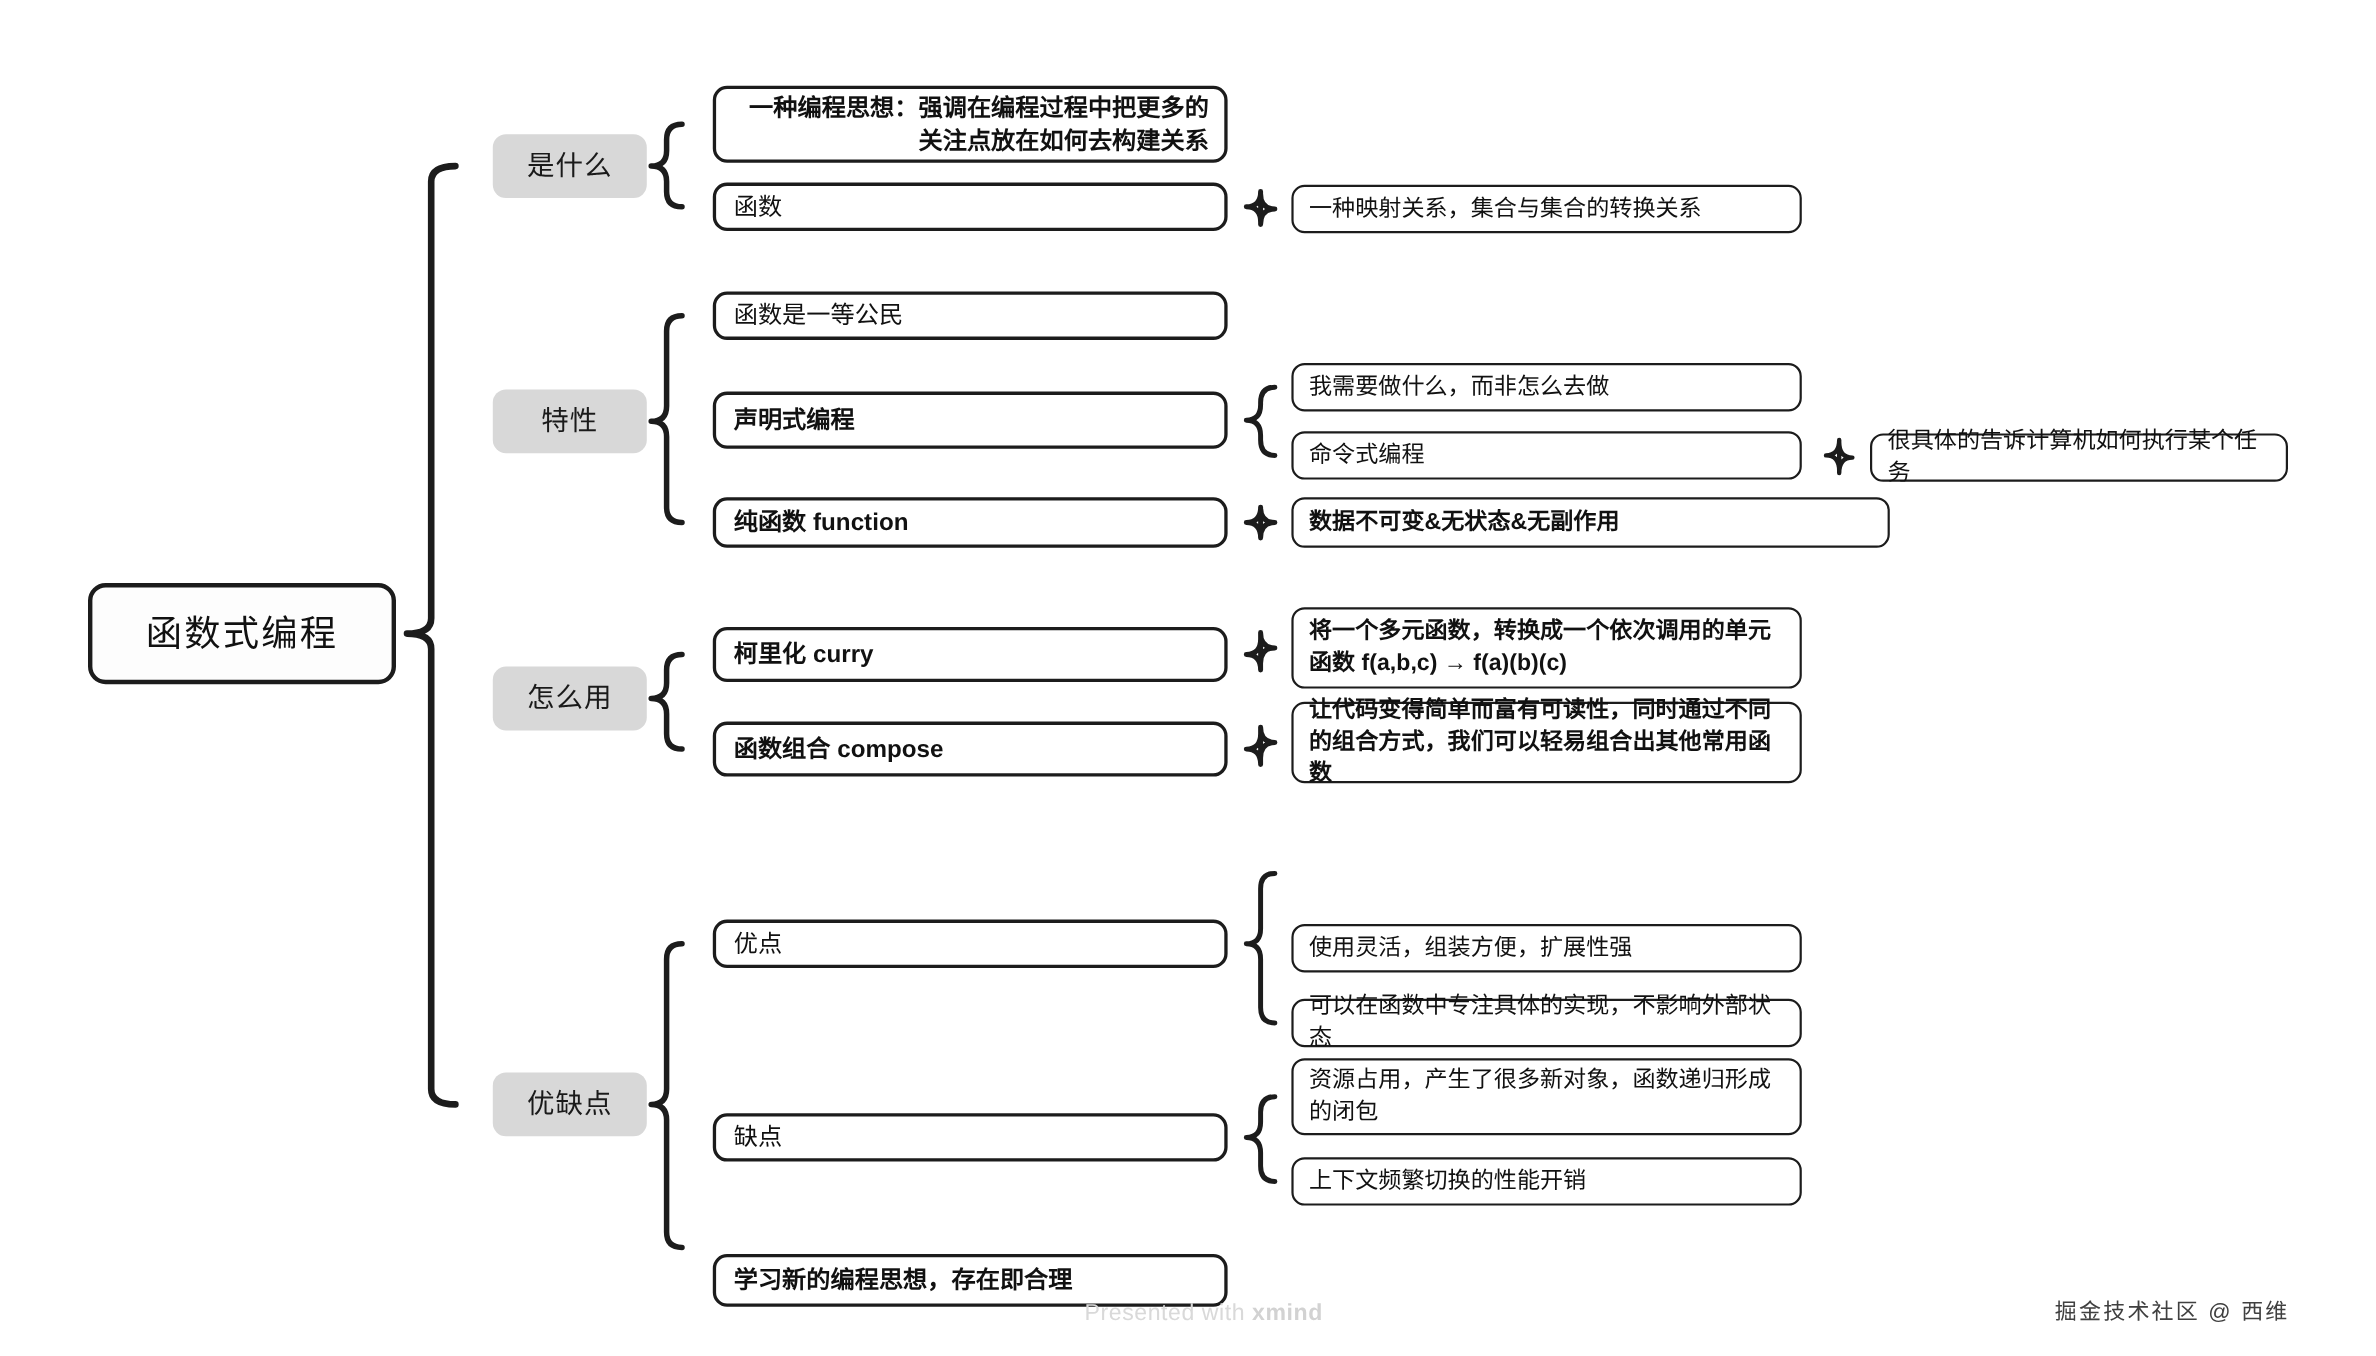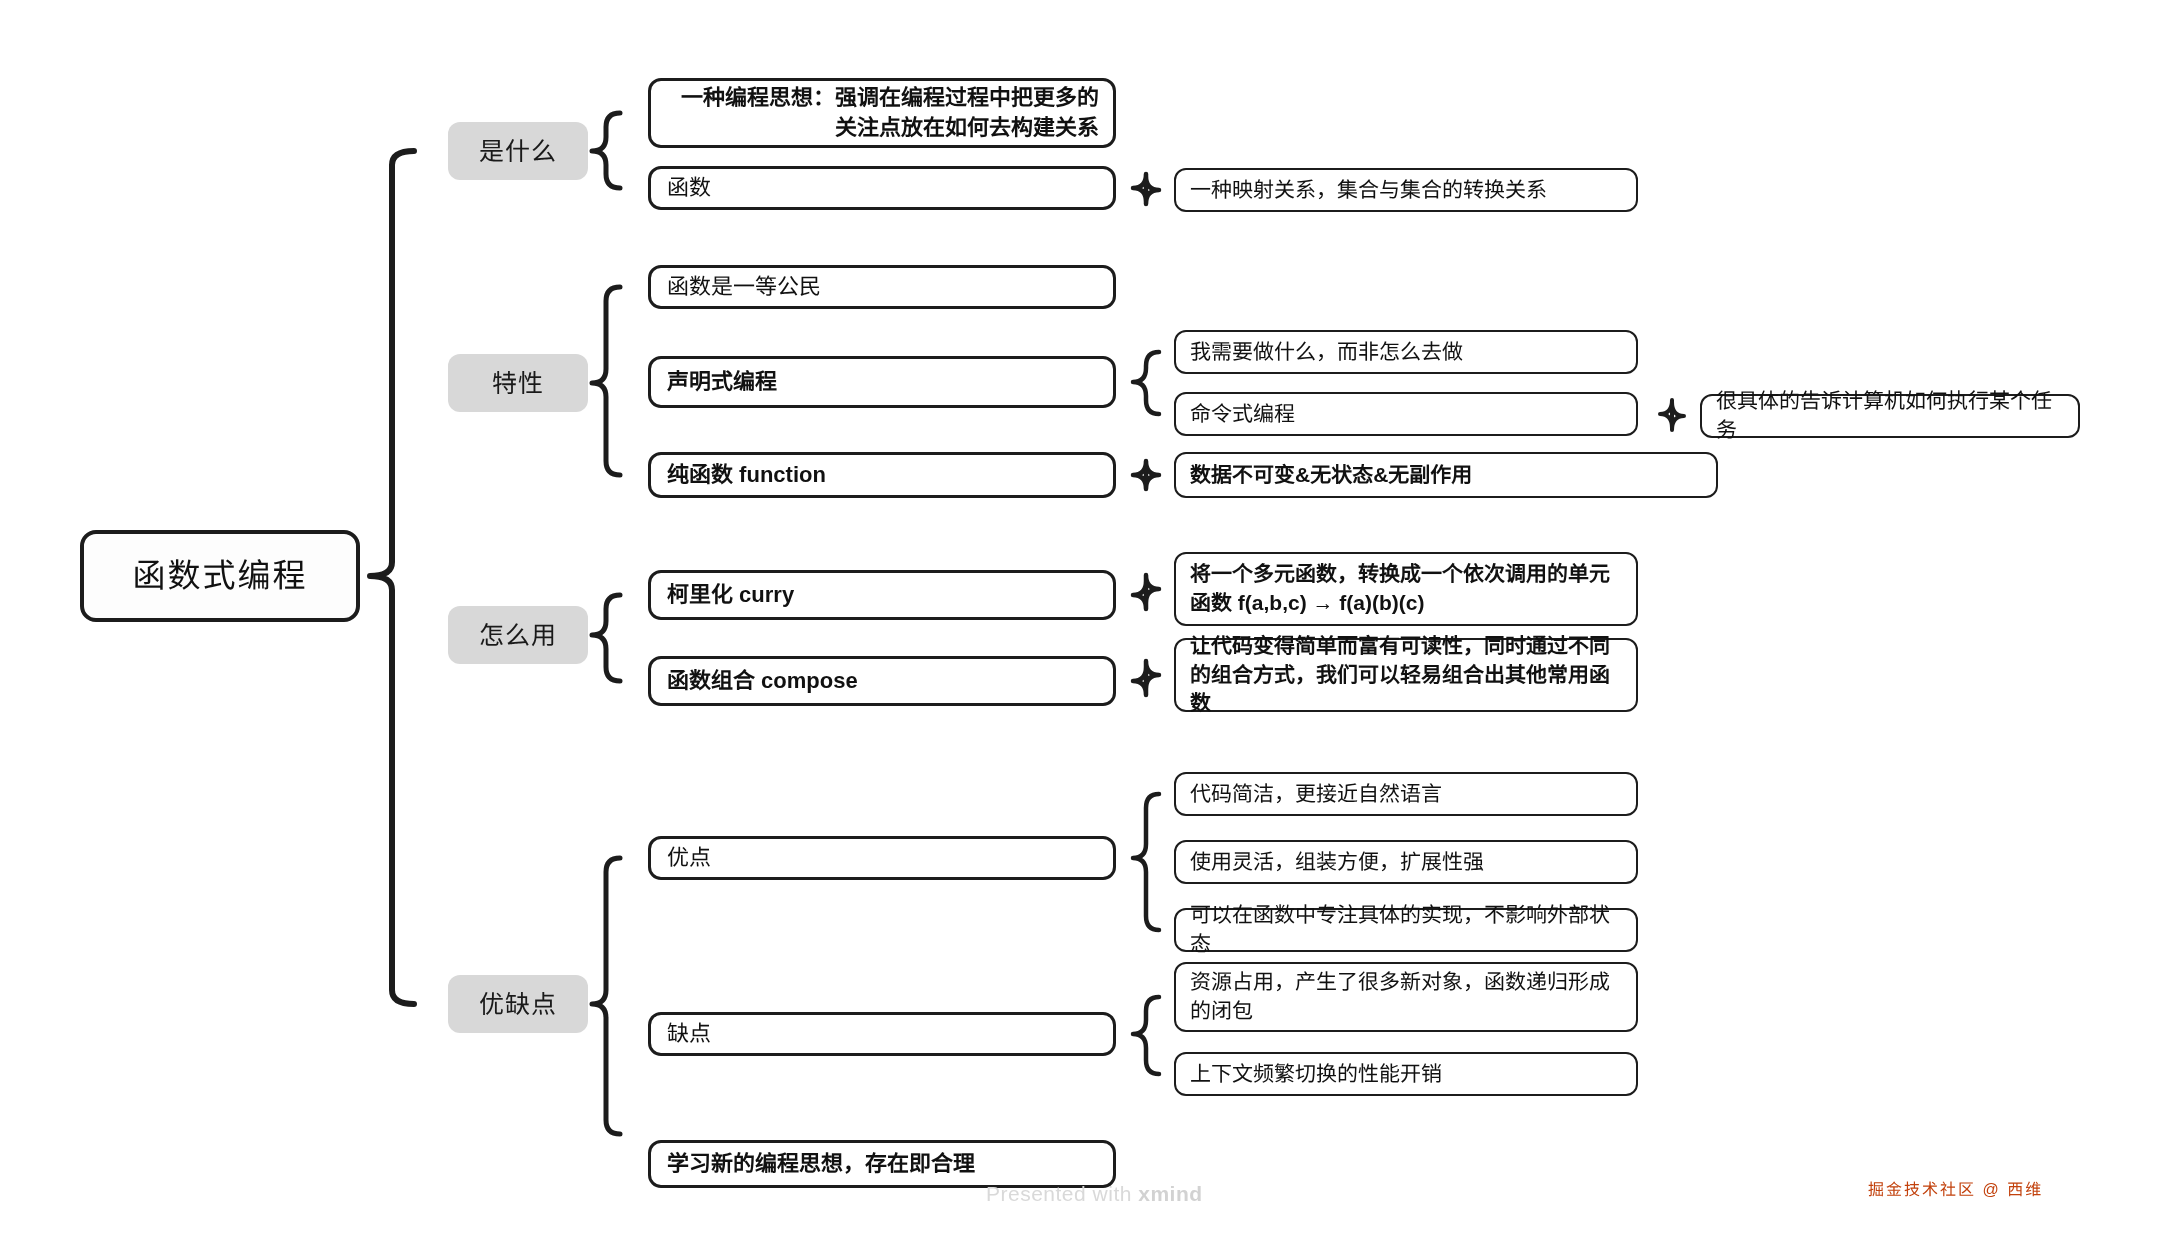--- a/index.html
+++ b/index.html
@@ -65,22 +65,22 @@
   .xmind-mark{
     position:absolute;
     font-size:21px;
     color:#d9d9d9;
     letter-spacing:.5px;
     white-space:nowrap;
   }
   .xmind-mark .strong{font-weight:bold;color:#d2d2d2;}
   .site-mark{
     position:absolute;
-    font-size:16px;
-    color:#c2410c;
+    font-size:20px;
+    color:#404040;
     letter-spacing:2px;
     white-space:nowrap;
   }
 </style>
 </head>
 <body>
 
 <div id="canvas">
 
   <svg id="braces" viewBox="0 0 2160 1233" xmlns="http://www.w3.org/2000/svg">
@@ -198,23 +198,20 @@
   </div>
 
   <div class="node lvl1" style="left:448px;top:975px;width:140px;height:58px;">
     <span class="txt" style="text-align:center;">优缺点</span>
   </div>
 
   <div class="node box" style="left:648px;top:836px;width:468px;height:44px;">
     <span class="txt">优点</span>
   </div>
 
-  <div class="node box b3" style="left:1174px;top:772px;width:464px;height:44px;">
-    <span class="txt">代码简洁，更接近自然语言</span>
-  </div>
   <div class="node box b3" style="left:1174px;top:840px;width:464px;height:44px;">
     <span class="txt">使用灵活，组装方便，扩展性强</span>
   </div>
   <div class="node box b3" style="left:1174px;top:908px;width:464px;height:44px;">
     <span class="txt">可以在函数中专注具体的实现，不影响外部状态</span>
   </div>
 
   <div class="node box" style="left:648px;top:1012px;width:468px;height:44px;">
     <span class="txt">缺点</span>
   </div>

